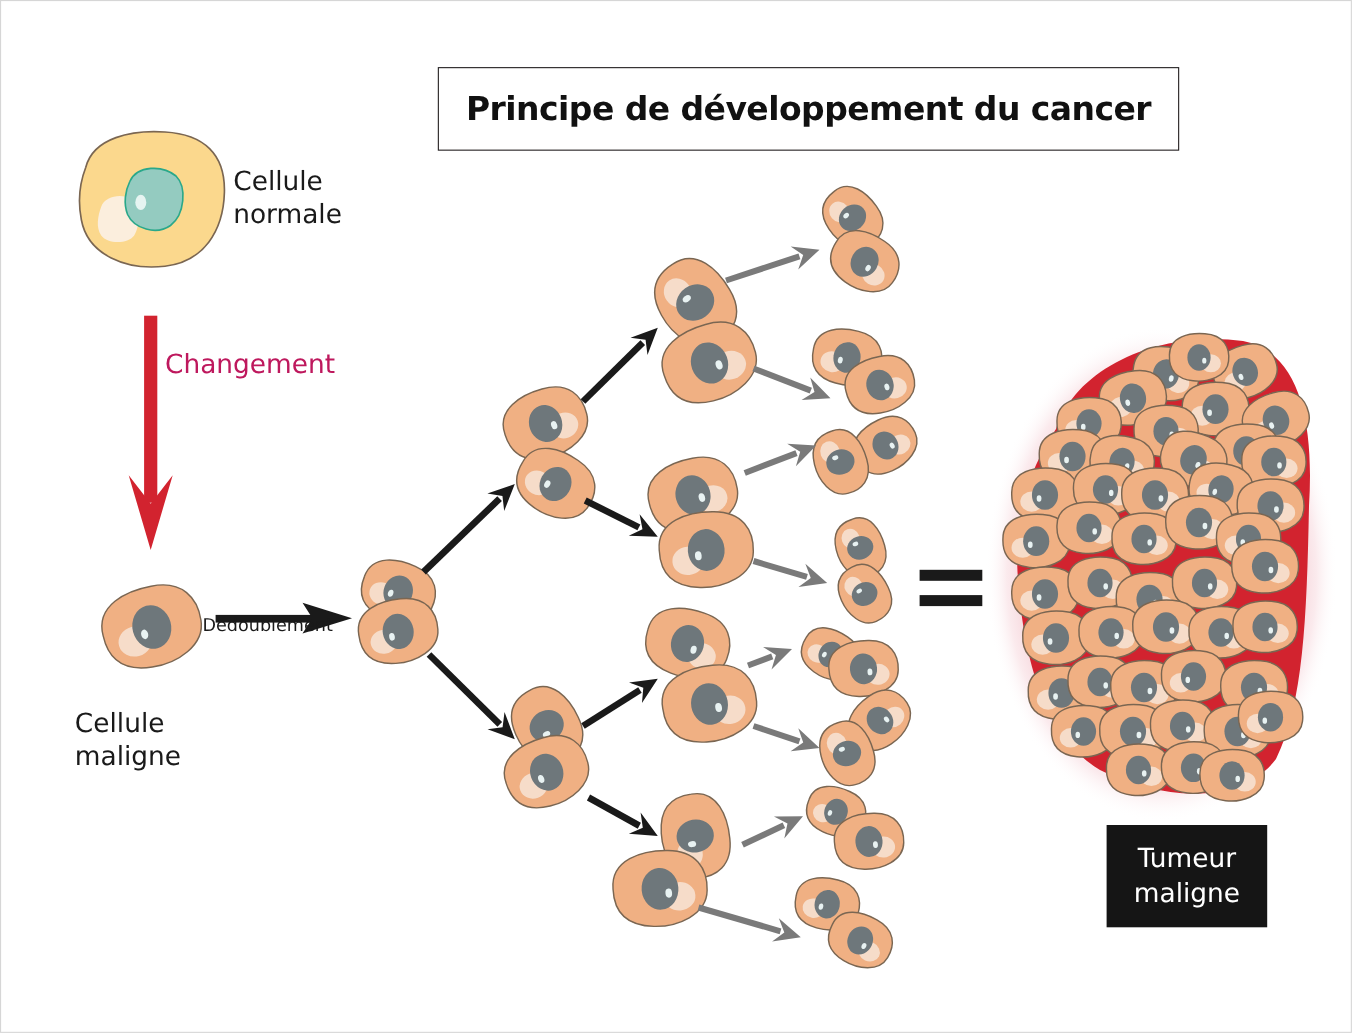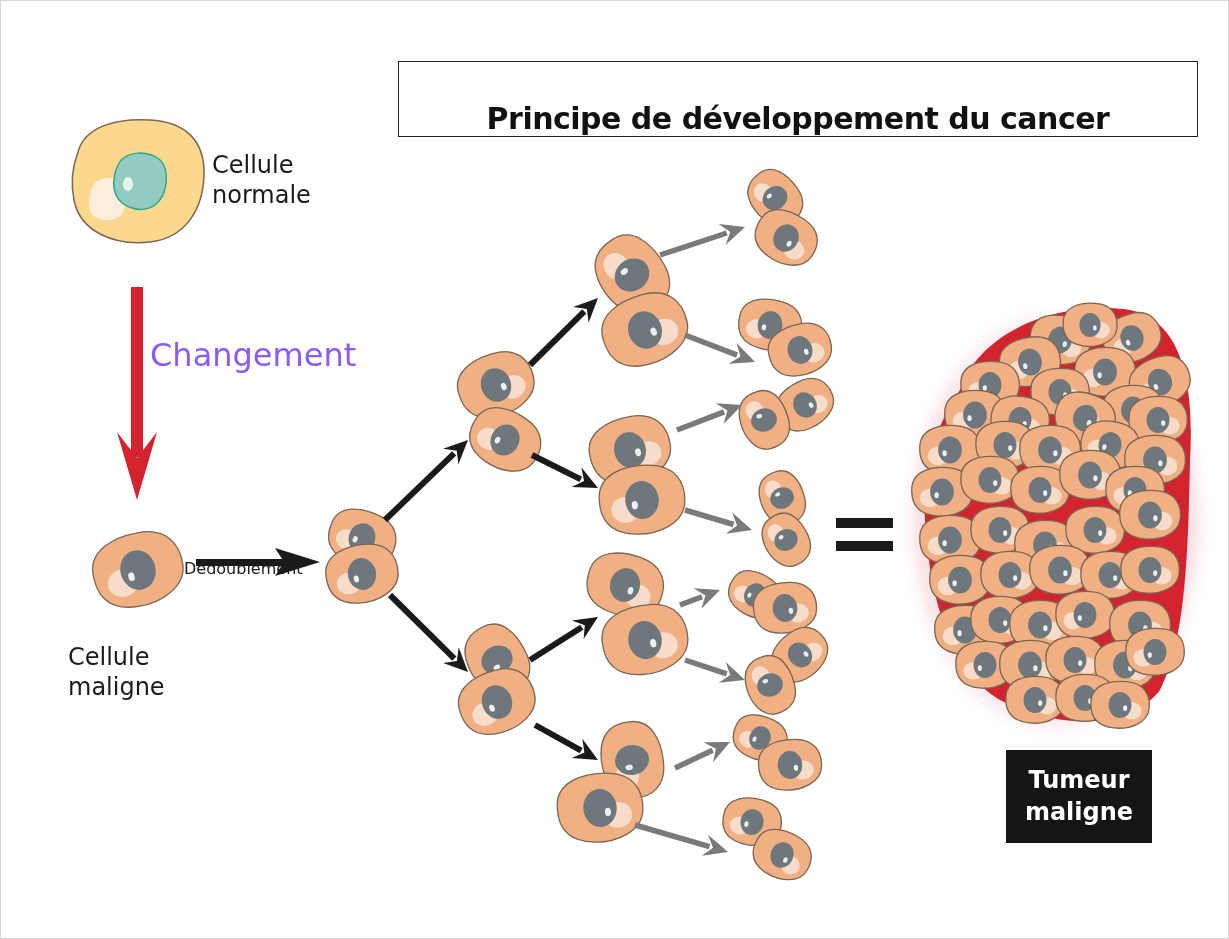--- a/index.html
+++ b/index.html
@@ -1,32 +1,32 @@
 <!DOCTYPE html>
 <html><head>
 <meta charset="utf-8">
 <style>
   html, body { margin: 0; padding: 0; background: #ffffff; }
   body { width: 1229px; height: 939px; position: relative; overflow: hidden;
          font-family: "DejaVu Sans", sans-serif; }
   .frame { position: absolute; left: 0; top: 0; width: 1227px; height: 937px;
            border: 1px solid #d6d6d6; }
   #diagram { position: absolute; left: 0; top: 0; }
-  .title-box { position: absolute; left: 398px; top: 61px; width: 800px; height: 76px;
+  .title-box { position: absolute; left: 398px; top: 61px; width: 674px; height: 76px;
                border: 1.5px solid #231f20; background: #fff; box-sizing: border-box;
-               display: flex; align-items: flex-end; justify-content: center; }
+               display: flex; align-items: center; justify-content: center; }
   .title-box span { font-weight: bold; font-size: 30px; color: #111; letter-spacing: -0.5px; }
   .label { position: absolute; text-align: left; color: #1a1a1a; line-height: 1.25; }
   .lbl-normal { left: 212px; top: 150px; width: 130px; font-size: 24px; }
-  .lbl-change { left: 150px; top: 335px; width: 195px; font-size: 32px; color: #8b5cf6; }
+  .lbl-change { left: 150px; top: 316px; width: 195px; font-size: 24px; color: #be185d; }
   .lbl-malig { left: 68px; top: 642px; width: 135px; font-size: 24px; }
   .lbl-dedoub { left: 184px; top: 523px; width: 140px; font-size: 16px; margin-top: 36px; }
   .tumor-badge { position: absolute; left: 1006px; top: 750px; width: 146px; height: 93px;
                  background: #151515; display: flex; align-items: center; justify-content: center;
-                 text-align: center; font-weight: bold; }
+                 text-align: center; }
   .tumor-badge span { color: #fff; font-size: 24px; line-height: 1.3; }
 </style>
 </head>
 <body>
 
 <div class="frame"></div>
 
 <svg id="diagram" width="1229" height="939" viewBox="0 0 1229 939" xmlns="http://www.w3.org/2000/svg">
   <defs>
     <radialGradient id="glow" cx="50%" cy="50%" r="50%">

